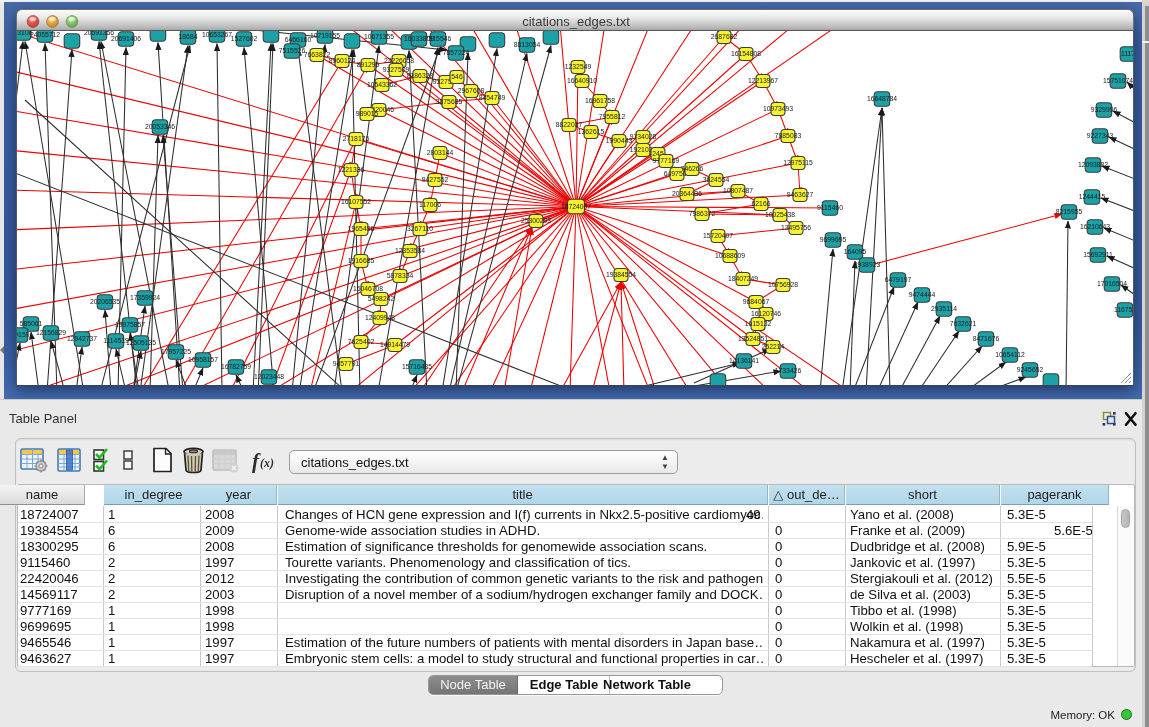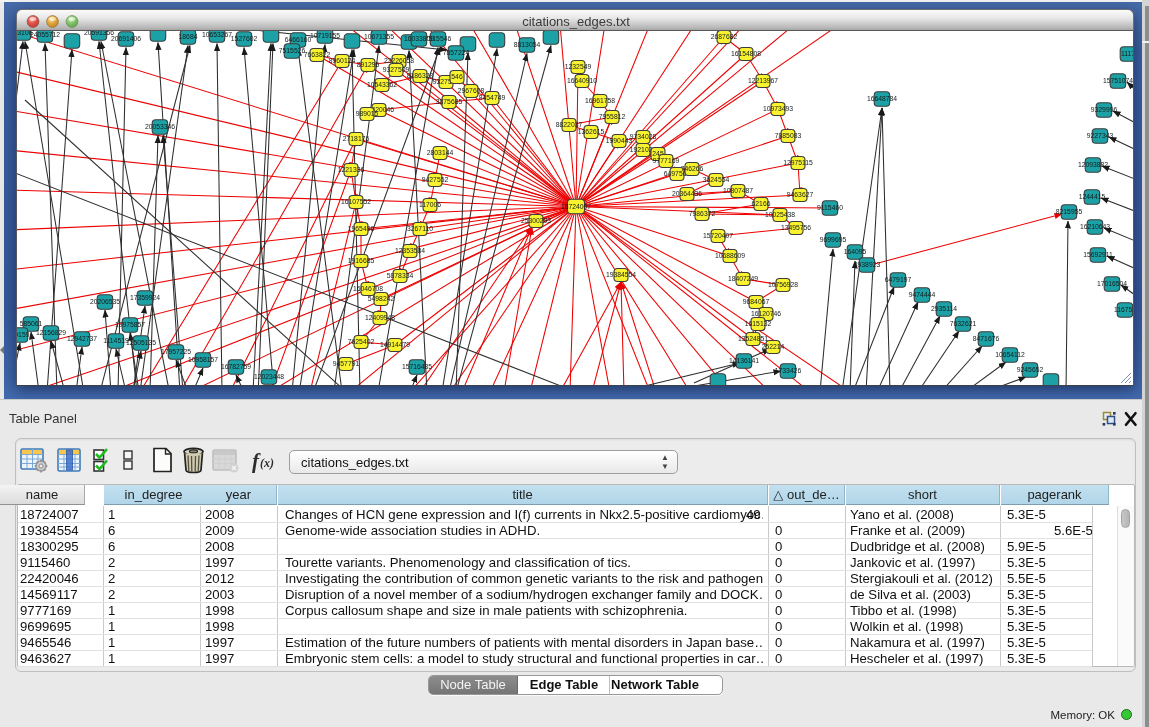--- a/index.html
+++ b/index.html
@@ -26,21 +26,21 @@
 .tr{position:absolute;left:0;width:1092px;height:16px;font-size:13.2px;color:#101010;white-space:nowrap}
 .tr span{position:absolute;top:1px}
 .gridv{position:absolute;top:506px;width:1px;height:160px;background:#c9c9c9}
 .gridh{position:absolute;left:18px;width:1074px;height:1px;background:#e2e2e2}
 #vscroll{position:absolute;left:1117px;top:506px;width:17px;height:160px;background:#fafafa;border-left:1px solid #dcdcdc}
 #vthumb{position:absolute;left:1121px;top:509px;width:9px;height:19px;background:linear-gradient(90deg,#c8c8c8,#b4b4b4);border:1px solid #a2a2a2;border-radius:5px}
 #tabs{position:absolute;left:428px;top:675px;width:295px;height:20px;background:#fff;border:1px solid #989898;border-radius:5px;box-shadow:0 1px 0 rgba(255,255,255,.7)}
 .tab{position:absolute;top:0;height:18px;font-size:13px;font-weight:bold;text-align:center;line-height:18px;color:#111}
 #tab1{left:0;width:89px;background:linear-gradient(180deg,#8d8d8d,#757575);color:#f4f4f4;border-radius:4px 0 0 4px;border-right:1px solid #6a6a6a;font-weight:normal}
 #tab2{left:90px;width:91px;border-right:1px solid #c0c0c0}
-#tab3{left:182px;width:88px}
+#tab3{left:174px;width:88px}
 #memory{position:absolute;right:34px;top:709px;font-size:11.5px;color:#222}
 #memdot{position:absolute;left:1121px;top:709px;width:11px;height:11px;border-radius:50%;background:#35c734;border:1.5px solid #1e6e1e}
 #parrow{position:absolute;left:0;top:346px;width:0;height:0;border-top:4px solid transparent;border-bottom:4px solid transparent;border-right:4px solid #777}
 </style></head>
 <body>
 <div id="topline"></div>
 <div id="lstrip"></div>
 <div id="desktop"></div>
 <div id="win">
   <div id="titlebar">
@@ -700,20 +700,21 @@
     <span style="left:205px">2009</span>
     <span style="left:285px;width:478px;overflow:hidden">Genome-wide association studies in ADHD.</span>
     <span style="left:775px">0</span>
     <span style="left:850px">Franke et al. (2009)</span>
     <span style="left:1054px">5.6E-5</span>
   </div>
 <div class="tr" style="top:538px">
     <span style="left:20px">18300295</span>
     <span style="left:108px">6</span>
     <span style="left:205px">2008</span>
+    <span style="left:285px;width:478px;overflow:hidden">Estimation of significance thresholds for genomewide association scans.</span>
     <span style="left:775px">0</span>
     <span style="left:850px">Dudbridge et al. (2008)</span>
     <span style="left:1007px">5.9E-5</span>
   </div>
 <div class="tr" style="top:554px">
     <span style="left:20px">9115460</span>
     <span style="left:108px">2</span>
     <span style="left:205px">1997</span>
     <span style="left:285px;width:478px;overflow:hidden">Tourette variants. Phenomenology and classification of tics.</span>
     <span style="left:775px">0</span>
@@ -735,21 +736,20 @@
     <span style="left:205px">2003</span>
     <span style="left:285px;width:478px;overflow:hidden">Disruption of a novel member of a sodium/hydrogen exchanger family and DOCK…</span>
     <span style="left:775px">0</span>
     <span style="left:850px">de Silva et al. (2003)</span>
     <span style="left:1007px">5.3E-5</span>
   </div>
 <div class="tr" style="top:602px">
     <span style="left:20px">9777169</span>
     <span style="left:108px">1</span>
     <span style="left:205px">1998</span>
-    <span style="left:285px;width:478px;overflow:hidden">Corpus callosum shape and size in male patients with schizophrenia.</span>
     <span style="left:775px">0</span>
     <span style="left:850px">Tibbo et al. (1998)</span>
     <span style="left:1007px">5.3E-5</span>
   </div>
 <div class="tr" style="top:618px">
     <span style="left:20px">9699695</span>
     <span style="left:108px">1</span>
     <span style="left:205px">1998</span>
     <span style="left:775px">0</span>
     <span style="left:850px">Wolkin et al. (1998)</span>

